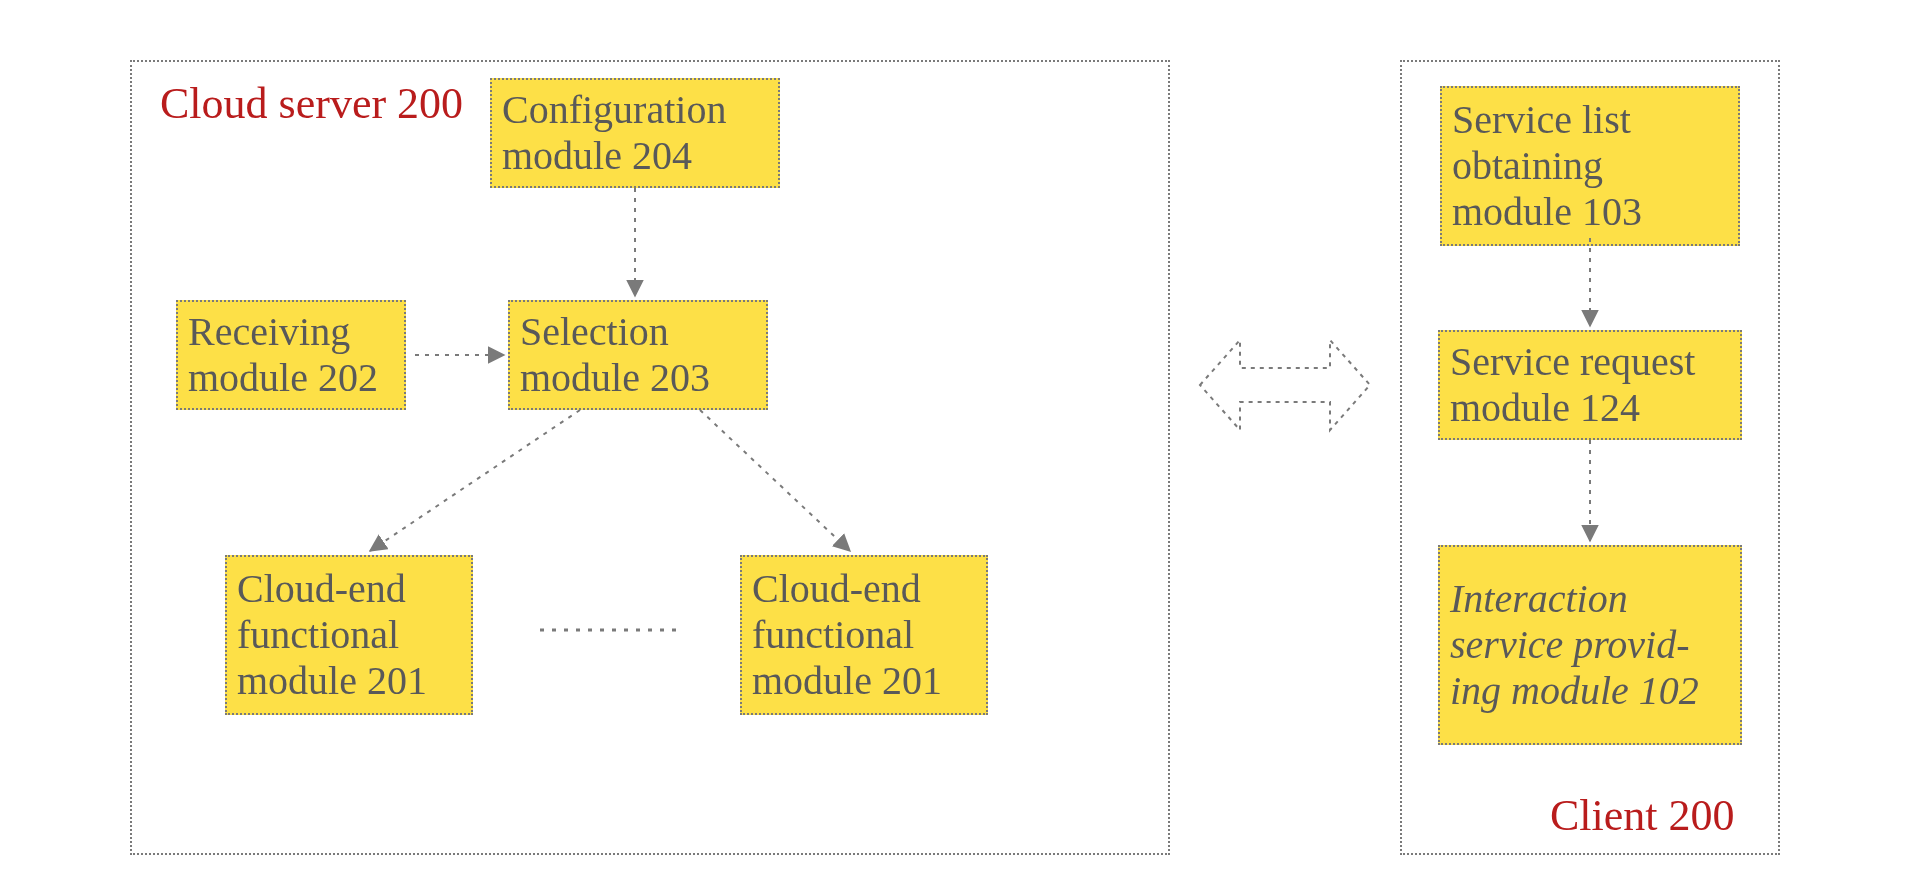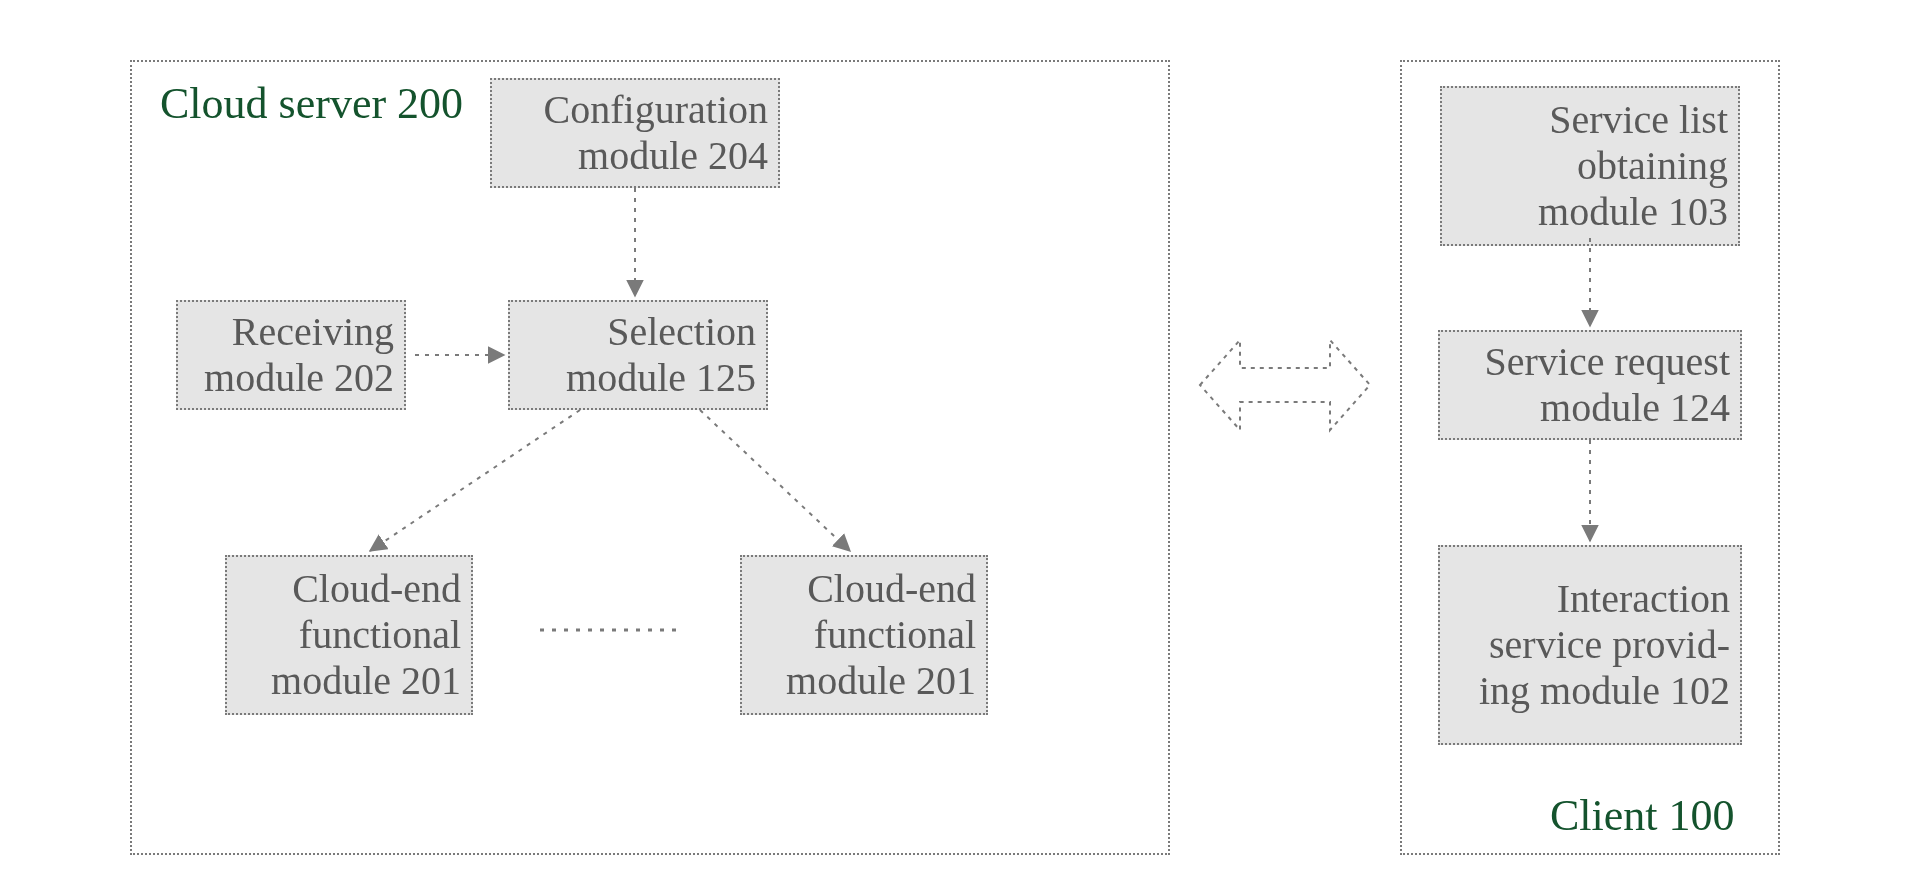--- a/index.html
+++ b/index.html
@@ -13,38 +13,38 @@
   }
   .stage {
     position: relative;
     width: 1908px;
     height: 883px;
   }
   .box {
     position: absolute;
     border: 2px dotted #7a7a7a;
     box-sizing: border-box;
-    text-align: right;
+    text-align: left;
     display: flex;
     align-items: center;
     justify-content: center;
     padding: 6px 10px;
     line-height: 1.15;
     font-size: 40px;
-    background: #e5e5e5;
+    background: #fde047;
   }
   .container {
     position: absolute;
     border: 2px dotted #7a7a7a;
     box-sizing: border-box;
   }
   .label {
     position: absolute;
     font-size: 44px;
-    color: #14532d;
+    color: #b91c1c;
     white-space: nowrap;
   }
   svg.overlay {
     position: absolute;
     left: 0; top: 0;
     width: 1908px;
     height: 883px;
     pointer-events: none;
   }
 </style>
@@ -52,34 +52,34 @@
 <body>
 <div class="stage">
 
   <div class="container" style="left:130px; top:60px; width:1040px; height:795px;"></div>
   <div class="label" style="left:160px; top:78px;">Cloud server 200</div>
 
   <div class="box" style="left:490px; top:78px; width:290px; height:110px;">Configuration module 204</div>
 
   <div class="box" style="left:176px; top:300px; width:230px; height:110px;">Receiving module 202</div>
 
-  <div class="box" style="left:508px; top:300px; width:260px; height:110px;">Selection module 125</div>
+  <div class="box" style="left:508px; top:300px; width:260px; height:110px;">Selection module 203</div>
 
   <div class="box" style="left:225px; top:555px; width:248px; height:160px;">Cloud-end functional module 201</div>
 
   <div class="box" style="left:740px; top:555px; width:248px; height:160px;">Cloud-end functional module 201</div>
 
   <div class="container" style="left:1400px; top:60px; width:380px; height:795px;"></div>
-  <div class="label" style="left:1550px; top:790px;">Client 100</div>
+  <div class="label" style="left:1550px; top:790px;">Client 200</div>
 
   <div class="box" style="left:1440px; top:86px; width:300px; height:160px;">Service list obtaining module 103</div>
 
   <div class="box" style="left:1438px; top:330px; width:304px; height:110px;">Service request module 124</div>
 
-  <div class="box" style="left:1438px; top:545px; width:304px; height:200px;">Interaction service provid-ing module 102</div>
+  <div class="box" style="left:1438px; top:545px; width:304px; height:200px;font-style:italic;">Interaction service provid-ing module 102</div>
 
   <svg class="overlay" viewBox="0 0 1908 883">
     <defs>
       <marker id="arrow" viewBox="0 0 12 12" refX="11" refY="6" markerWidth="9" markerHeight="9" orient="auto-start-reverse">
         <path d="M 0 0 L 12 6 L 0 12 z" fill="#7a7a7a"></path>
       </marker>
     </defs>
 
     <line x1="635" y1="188" x2="635" y2="296" stroke="#7a7a7a" stroke-width="2" stroke-dasharray="4 6" marker-end="url(#arrow)"></line>
 

